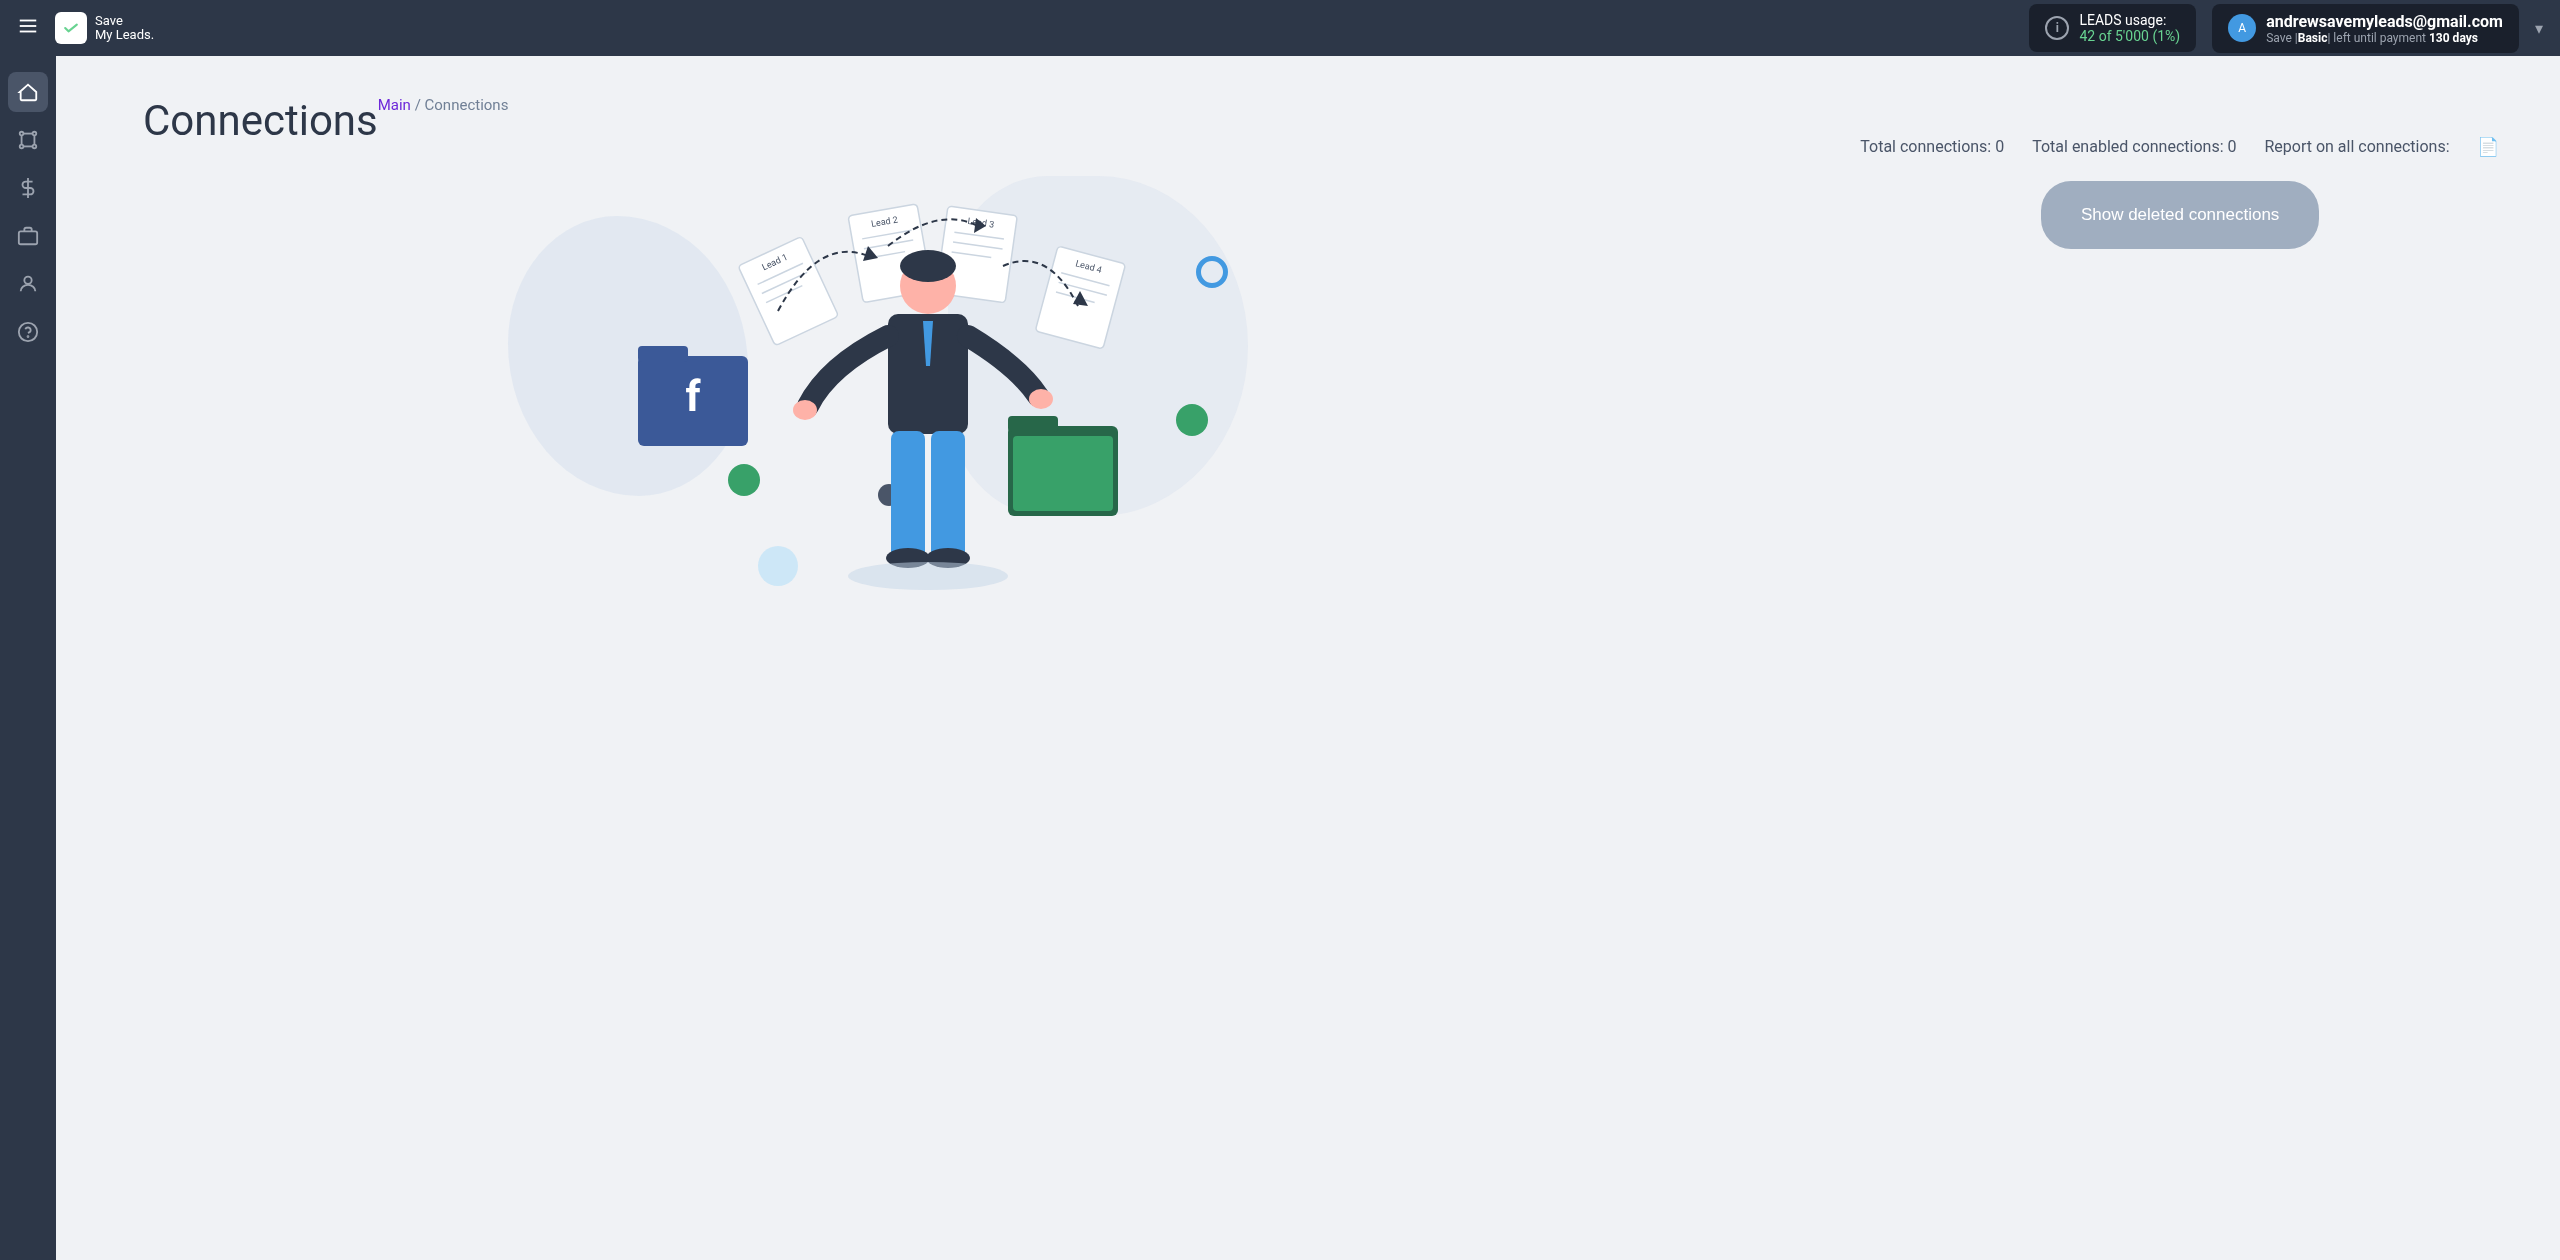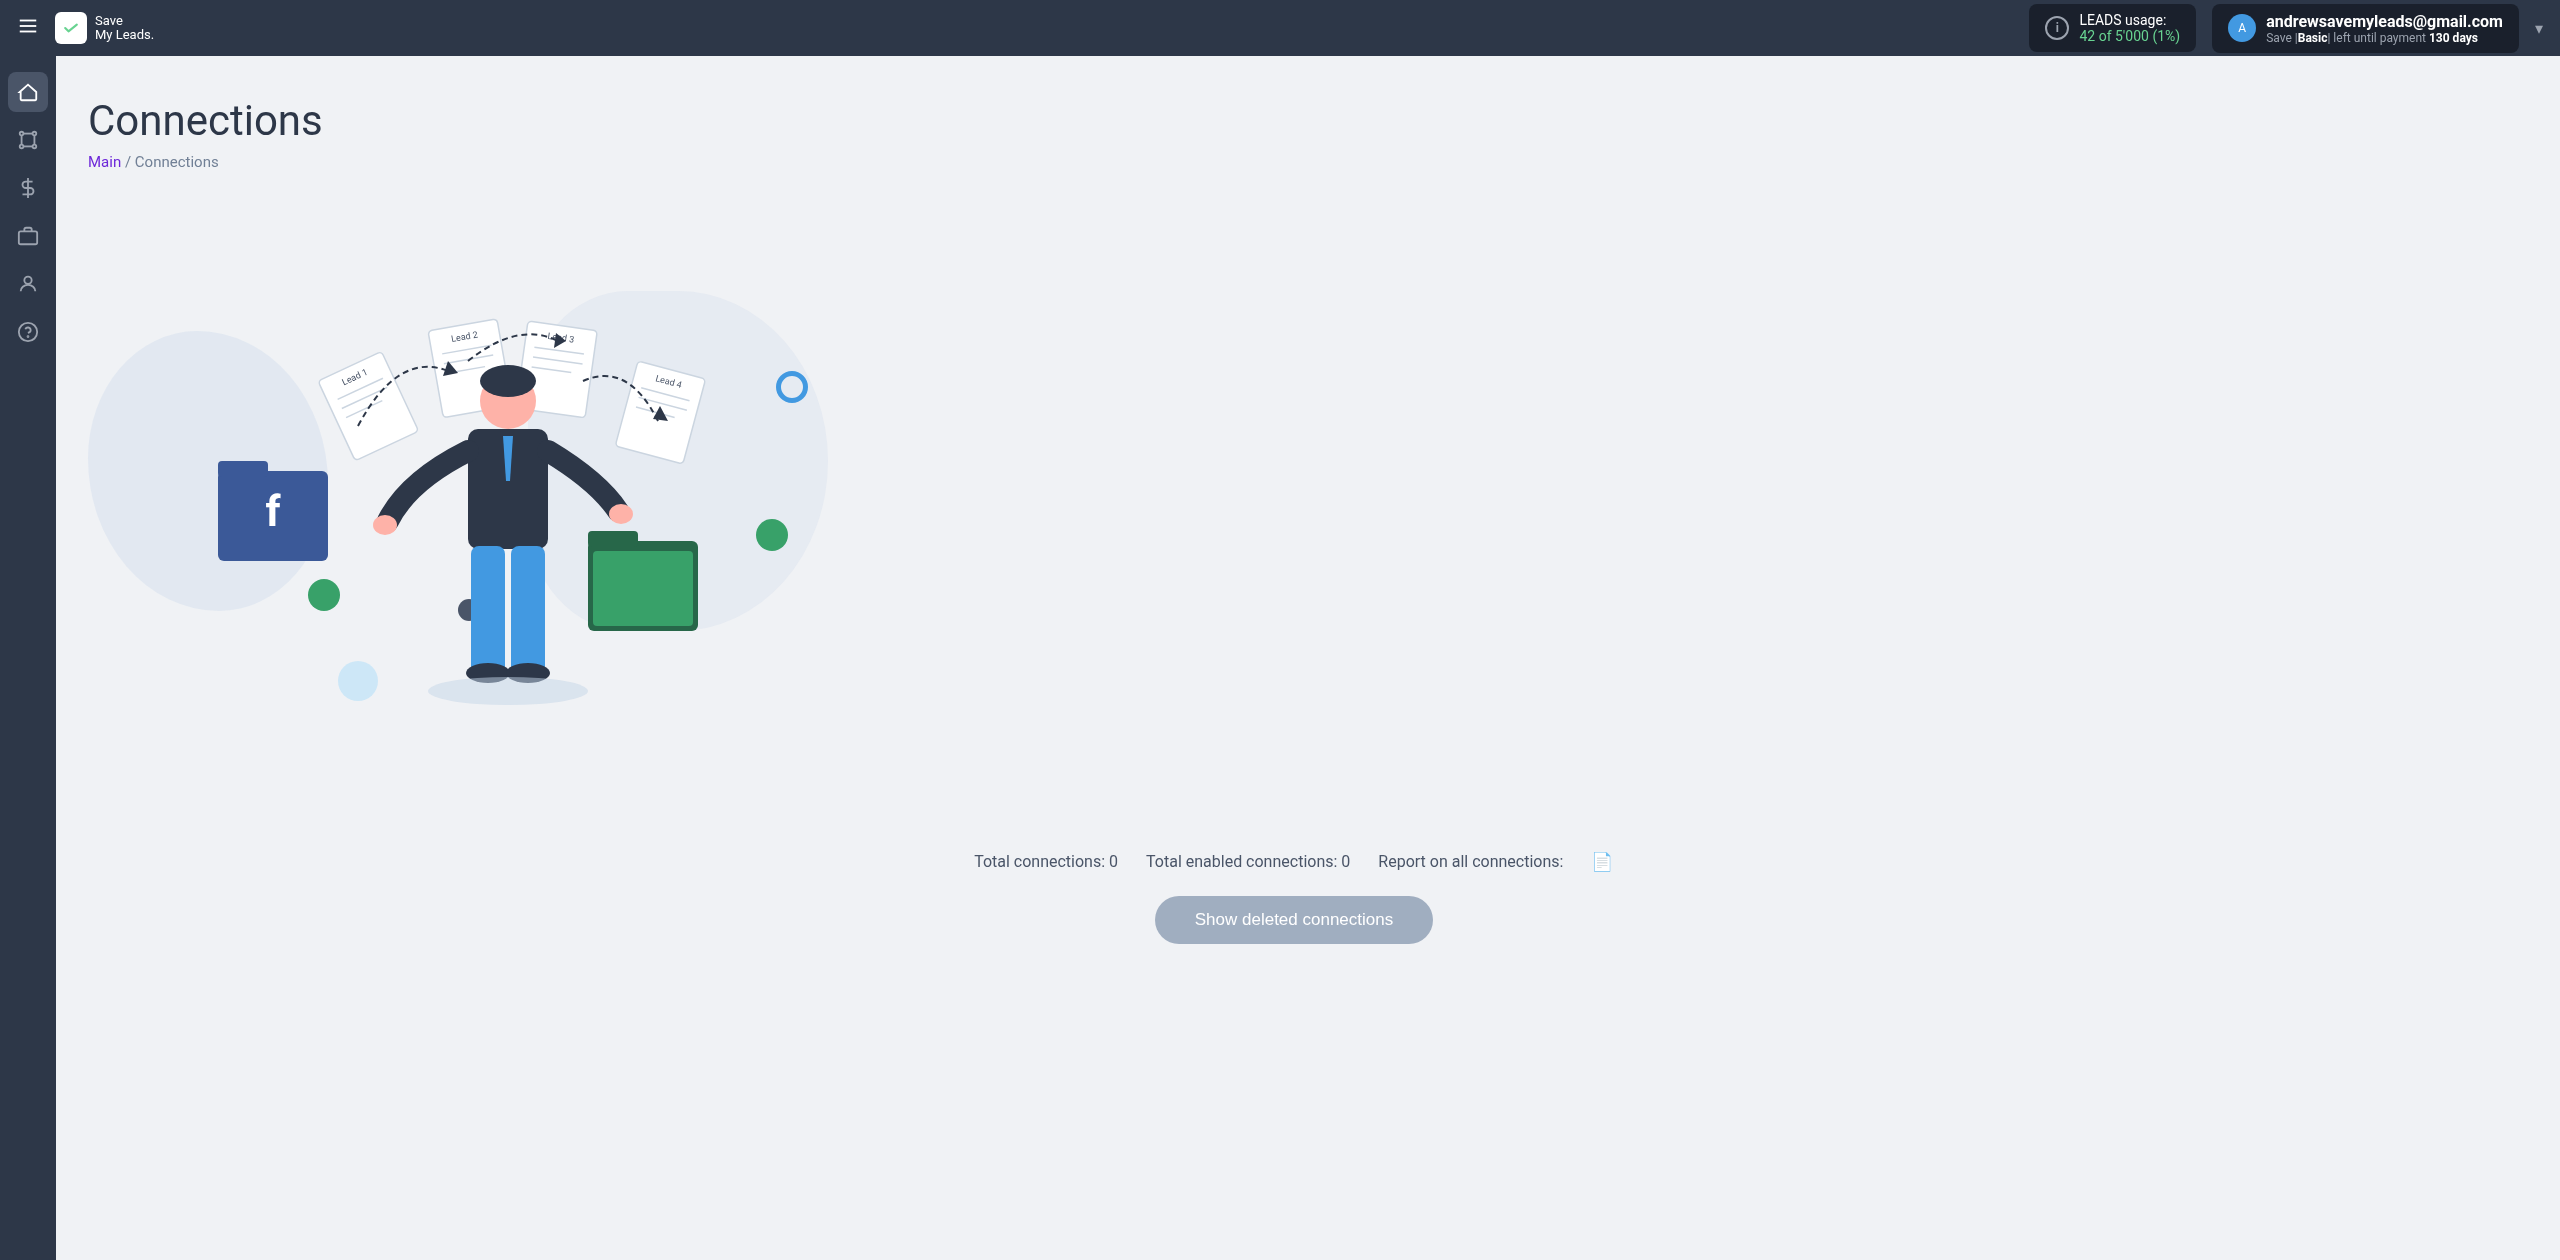--- a/index.html
+++ b/index.html
@@ -62,24 +62,24 @@
     .sidebar-item {
       width: 40px; height: 40px; border-radius: 8px;
       display: flex; align-items: center; justify-content: center;
       color: #9ca3af; cursor: pointer; transition: background 0.2s;
     }
     .sidebar-item:hover, .sidebar-item.active { background: #4a5568; color: #fff; }
     .sidebar-item svg { width: 22px; height: 22px; }
 
     
     .main {
-      margin-top: 56px; margin-left: 28px;
+      margin-top: 56px; margin-left: 83px;
       background: #f0f2f5; min-height: calc(1260px - 56px);
       padding: 40px 60px;
-      display: flex; flex-direction: column;
+      display: flex; flex-direction: row;
     }
 
     .page-title {
       font-size: 42px; font-weight: 400; color: #2d3748; margin-bottom: 8px;
     }
     .breadcrumb { font-size: 15px; margin-bottom: 40px; }
     .breadcrumb a { color: #6d28d9; text-decoration: none; }
     .breadcrumb span { color: #718096; }
 
     
@@ -116,21 +116,21 @@
       padding: 40px 0 20px;
     }
     .stats-row {
       display: flex; align-items: center; gap: 28px;
       font-size: 16px; color: #4a5568;
     }
     .stats-row .report-icon { color: #a0aec0; font-size: 18px; }
 
     .show-deleted-btn {
       background: #a0aec0; color: #fff; border: none; border-radius: 30px;
-      padding: 14px 40px; font-size: 17px; cursor: pointer;
+      padding: 24px 40px; font-size: 17px; cursor: pointer;
     }
 
     
     .illus-bg-left {
       position: absolute; left: 0; top: 80px;
       width: 240px; height: 280px;
       background: #dbe4f0; border-radius: 50% 60% 50% 60%;
       opacity: 0.7;
     }
     .illus-bg-right {

